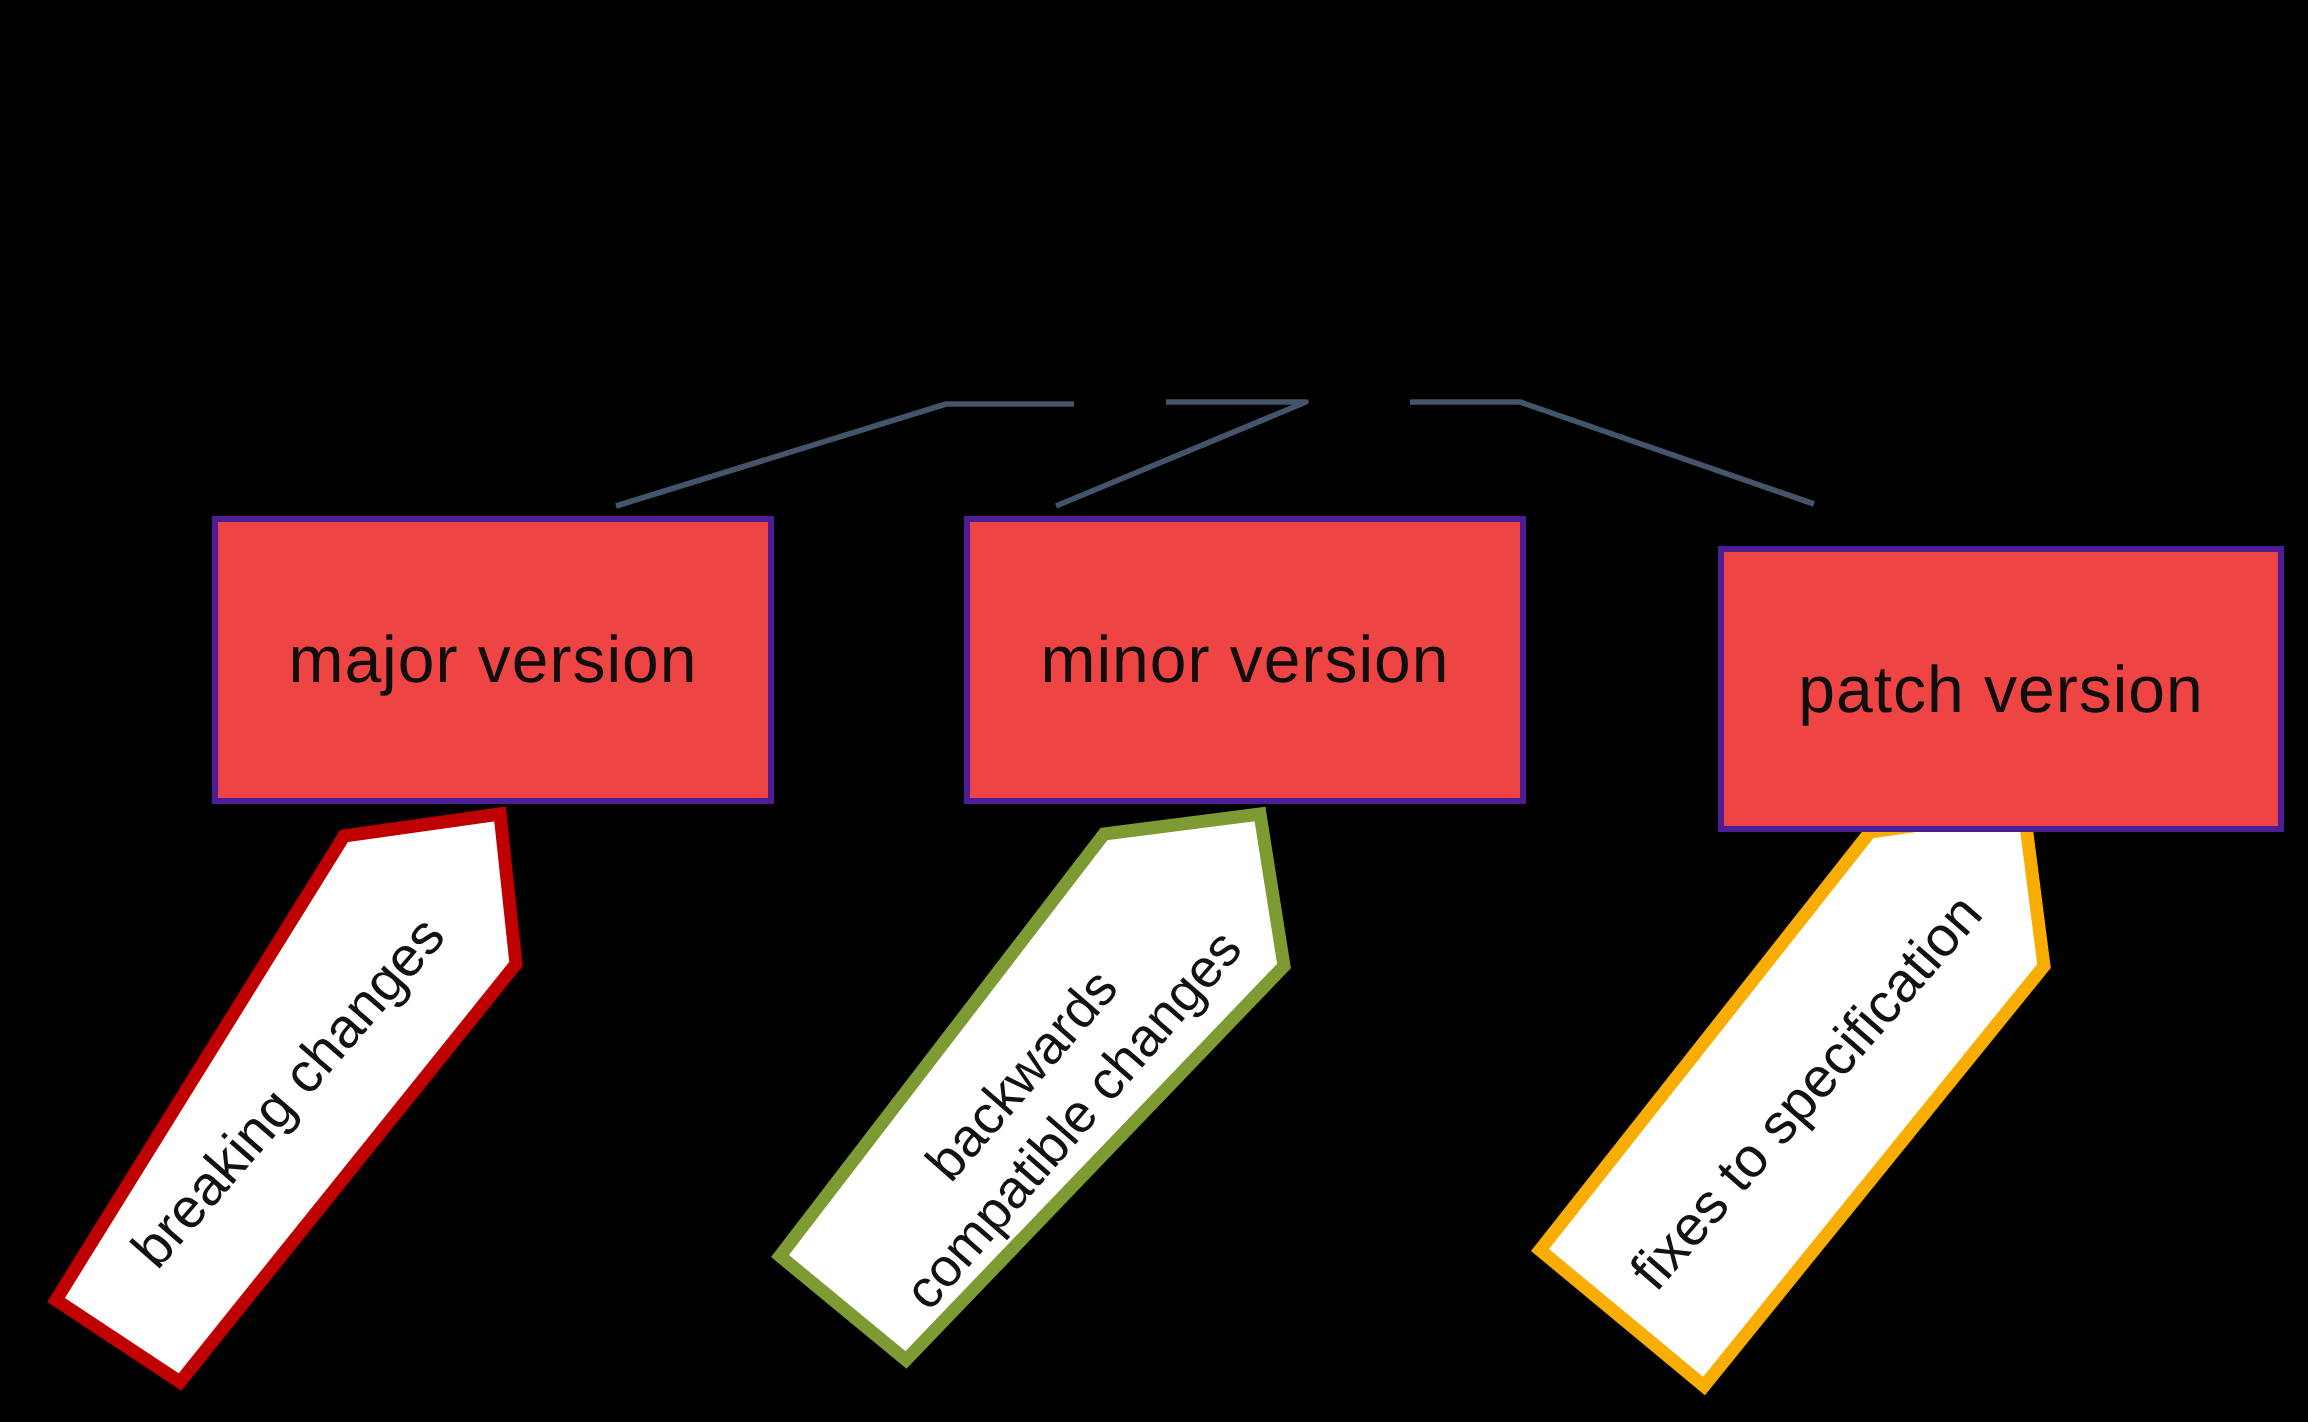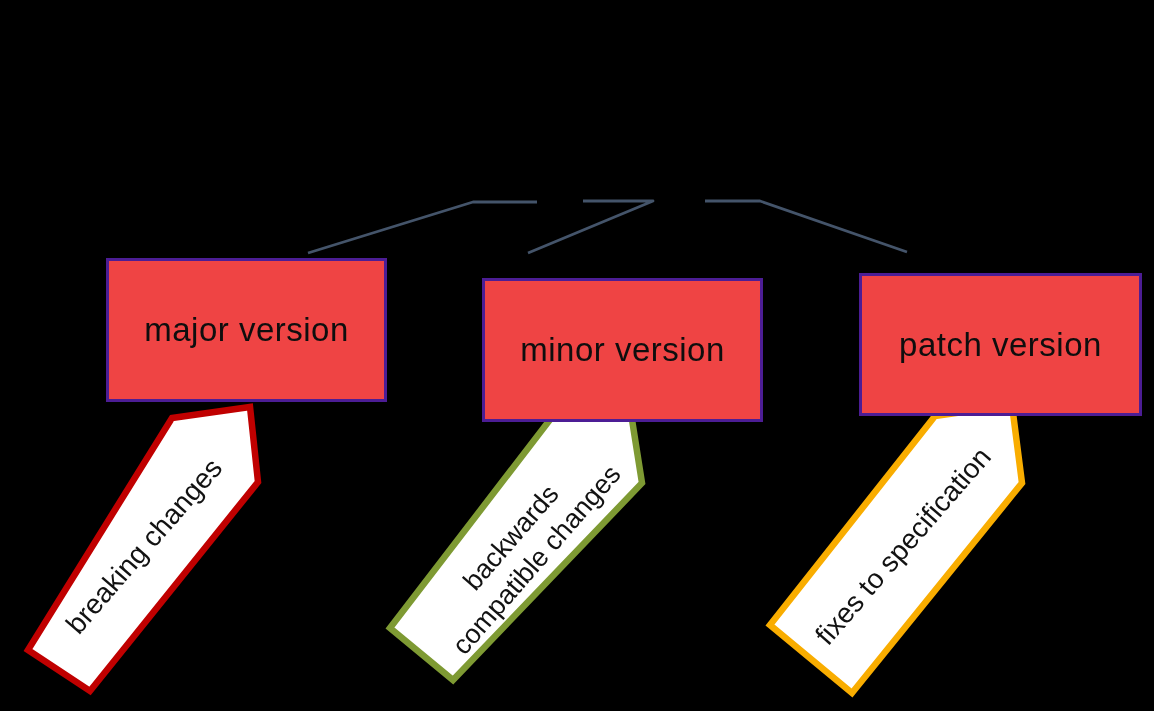--- a/index.html
+++ b/index.html
@@ -25,21 +25,21 @@
     align-items: center;
     justify-content: center;
   }
   .vbox .vbox-label {
     color: #0e0e0e;
     font-size: 33px;
     letter-spacing: 0.5px;
     white-space: nowrap;
   }
   #box-major { left: 106px; top: 258px; width: 281px; height: 144px; }
-  #box-minor { left: 482px; top: 258px; width: 281px; height: 144px; margin-top: 20px; }
+  #box-minor { left: 482px; top: 258px; width: 281px; height: 144px; }
   #box-patch { left: 859px; top: 258px; width: 283px; height: 143px; margin-top: 15px; }
   .connector {
     fill: none;
     stroke: #44546a;
     stroke-width: 2.8;
     stroke-linejoin: round;
     stroke-linecap: butt;
   }
   .tag-shape {
     fill: #ffffff;

